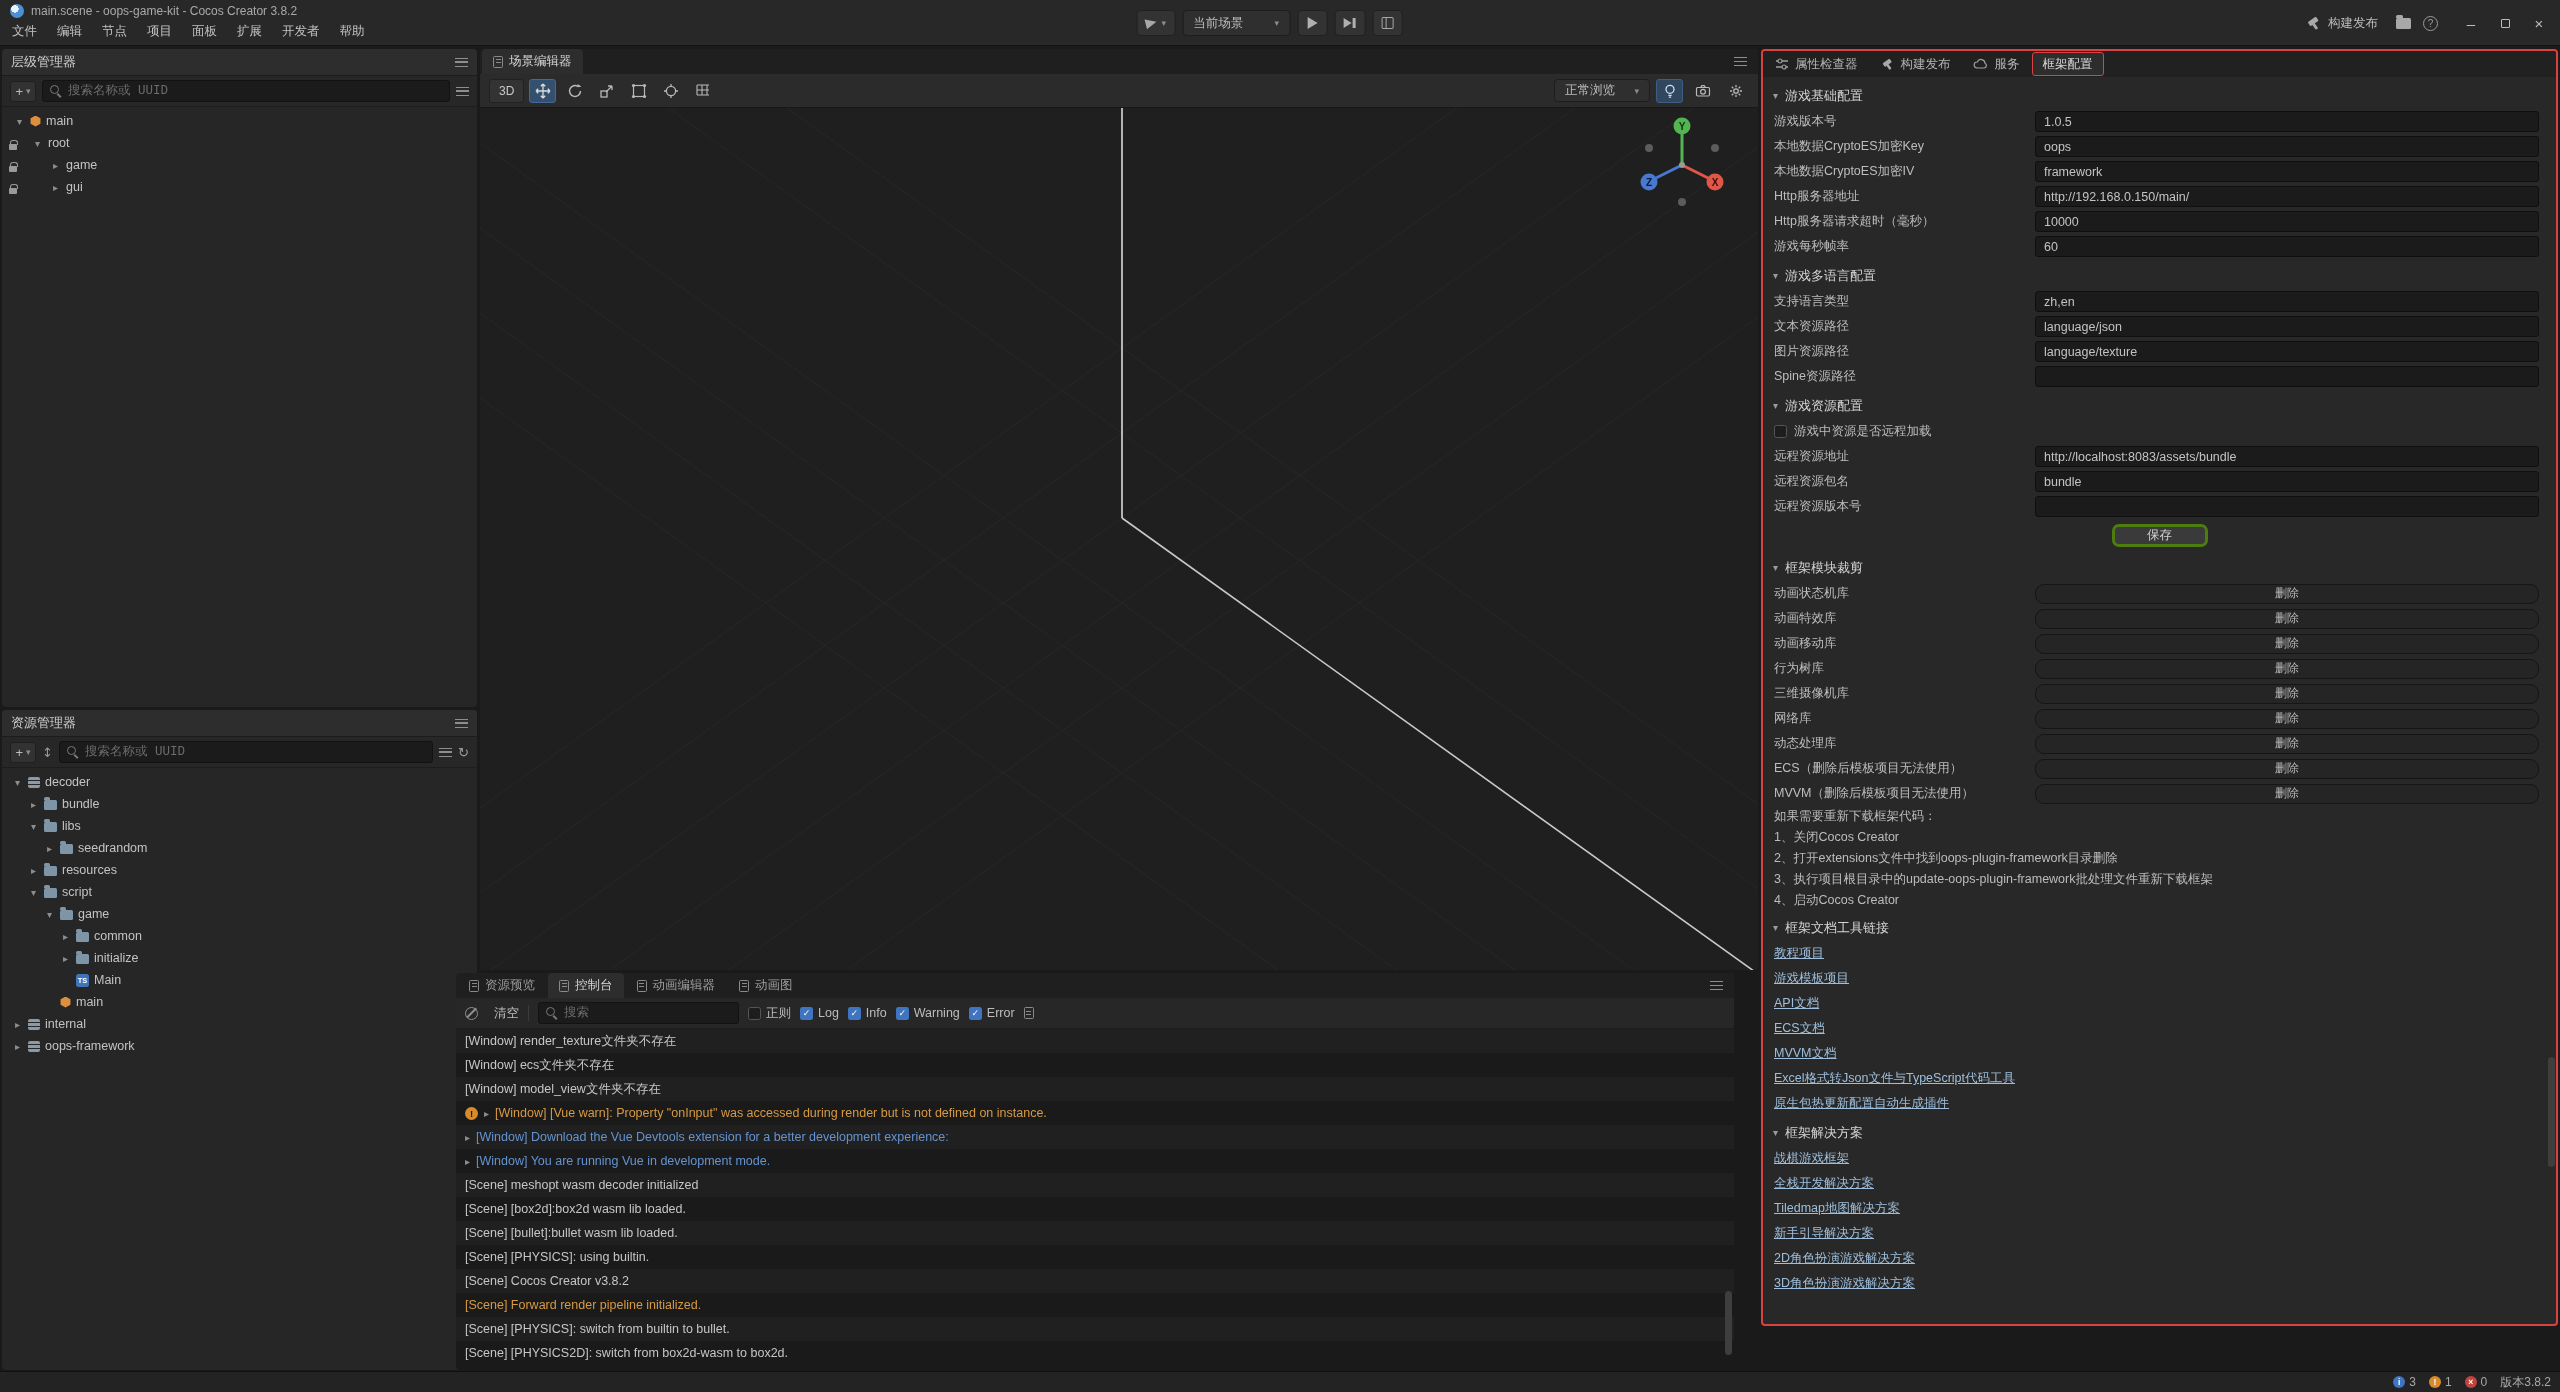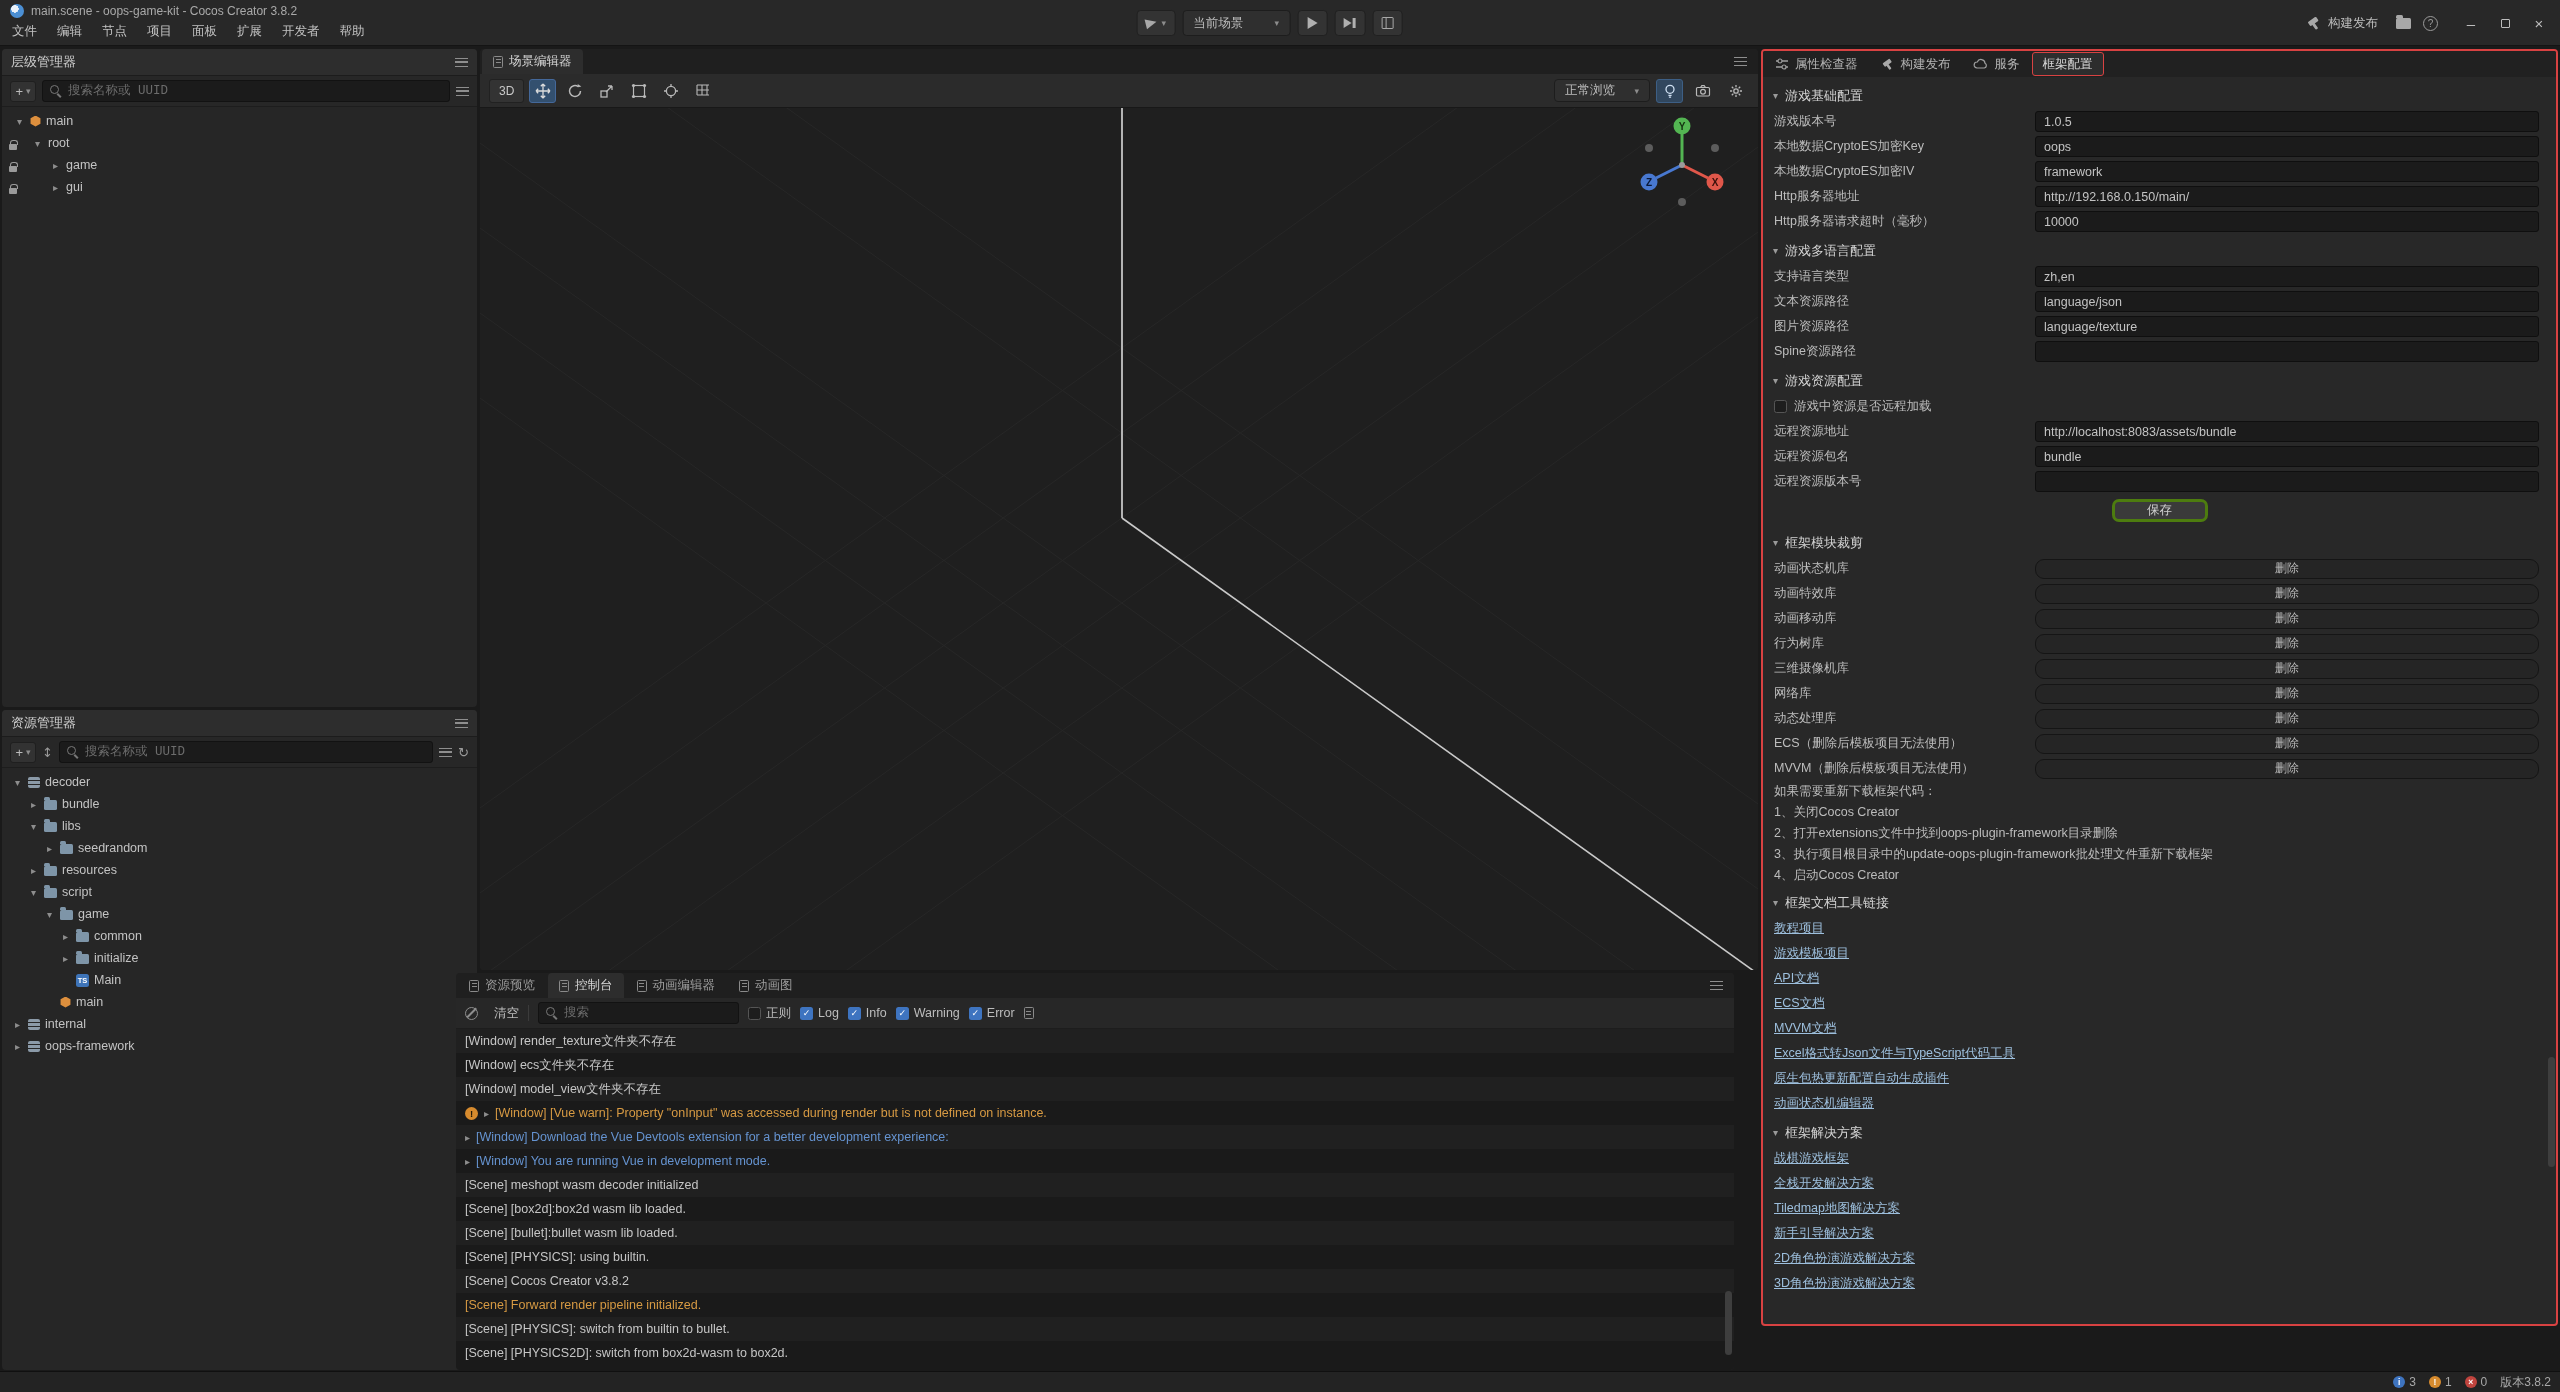--- a/index.html
+++ b/index.html
@@ -576,20 +576,26 @@
       <div class="cval">
           <input class="cinput" value="http://192.168.0.150/main/" style="">
         </div>
     </div>
     <div class="crow">
       <div class="clabel">Http服务器请求超时（毫秒）</div>
       <div class="cval">
           <input class="cinput" value="10000" style="">
         </div>
     </div>
+    <div class="crow">
+      <div class="clabel">游戏每秒帧率</div>
+      <div class="cval">
+          <input class="cinput" value="60" style="">
+        </div>
+    </div>
 
     <div class="sec-head">
       <span class="arr">▾</span>
       <span>游戏多语言配置</span>
     </div>
     <div class="crow">
       <div class="clabel">支持语言类型</div>
       <div class="cval">
           <input class="cinput" value="zh,en" style="">
         </div>
@@ -707,23 +713,20 @@
       </div>
     <div class="linkrow">
         <span>MVVM文档</span>
       </div>
     <div class="linkrow">
         <span>Excel格式转Json文件与TypeScript代码工具</span>
       </div>
     <div class="linkrow">
         <span>原生包热更新配置自动生成插件</span>
       </div>
-    <div class="linkrow">
-        <span>动画状态机编辑器</span>
-      </div>
 
     <div class="sec-head">
       <span class="arr">▾</span>
       <span>框架解决方案</span>
     </div>
     <div class="linkrow">
         <span>战棋游戏框架</span>
       </div>
     <div class="linkrow">
         <span>全栈开发解决方案</span>

